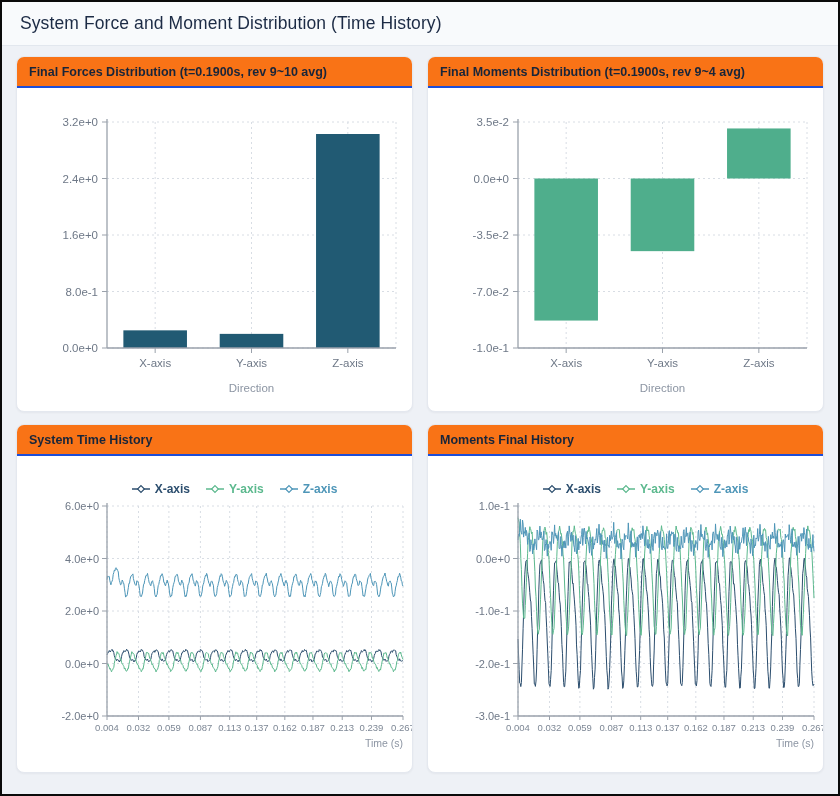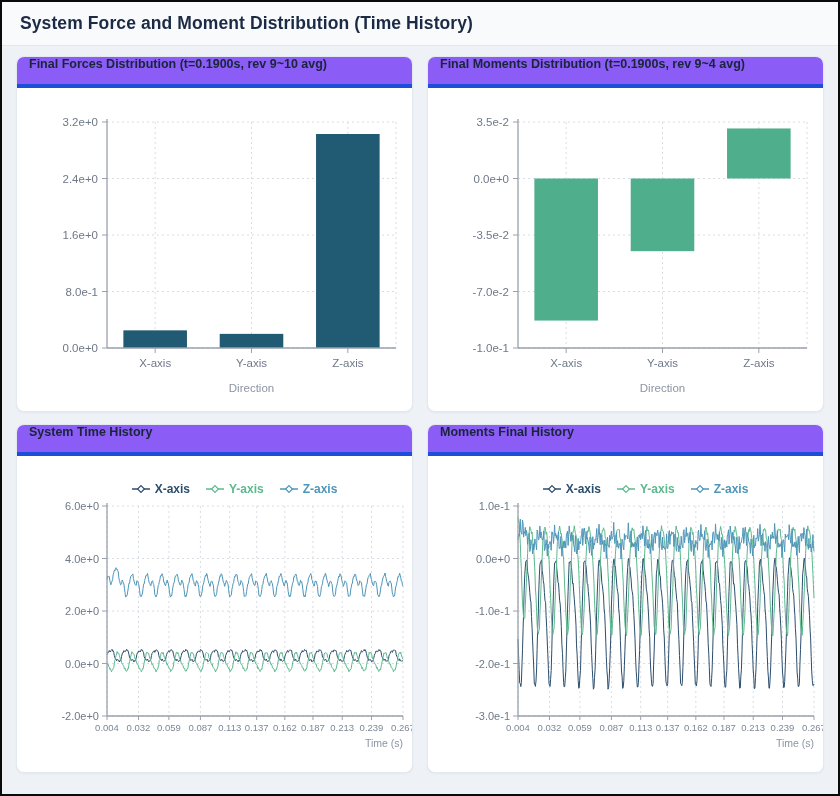--- a/index.html
+++ b/index.html
@@ -12,44 +12,44 @@
     overflow: hidden;
   }
   .page-header {
     height: 44px;
     background: #f8fafc;
     border-bottom: 1px solid #e2e7ee;
     display: flex; align-items: center;
     padding: 0 18px;
   }
   .page-title {
-    font-size: 17.5px; font-weight: 700; color: #1c2b45;
+    font-size: 17.5px; font-weight: 400; color: #1c2b45;
     letter-spacing: 0.1px;
   }
   .grid {
     display: grid;
     grid-template-columns: 1fr 1fr;
     column-gap: 14px; row-gap: 12px;
     padding: 10px 14px 12px 14px;
   }
   .card {
     background: #ffffff;
     border: 1px solid #e4e8ef;
     border-radius: 8px;
     box-shadow: 0 1px 2px rgba(30,41,59,0.05);
     overflow: hidden;
   }
   .card.top { height: 356px; }
   .card.bottom { height: 349px; }
   .card-header {
     height: 31px;
-    display: flex; align-items: flex-start;
+    display: flex; align-items: center;
     padding: 0 12px;
-    background: #8b5cf6;
-    border-bottom: 4px solid #1d4ed8;
+    background: #f97316;
+    border-bottom: 2px solid #1d4ed8;
   }
   .card-title {
     font-size: 12.5px; font-weight: 700; color: #18253a;
   }
   .card-body { position: relative; }
   svg.chart { display: block; }
   .legend {
     display: flex; justify-content: center; align-items: center;
     gap: 16px; margin-top: 24px; height: 18px; padding-left: 40px;
   }

